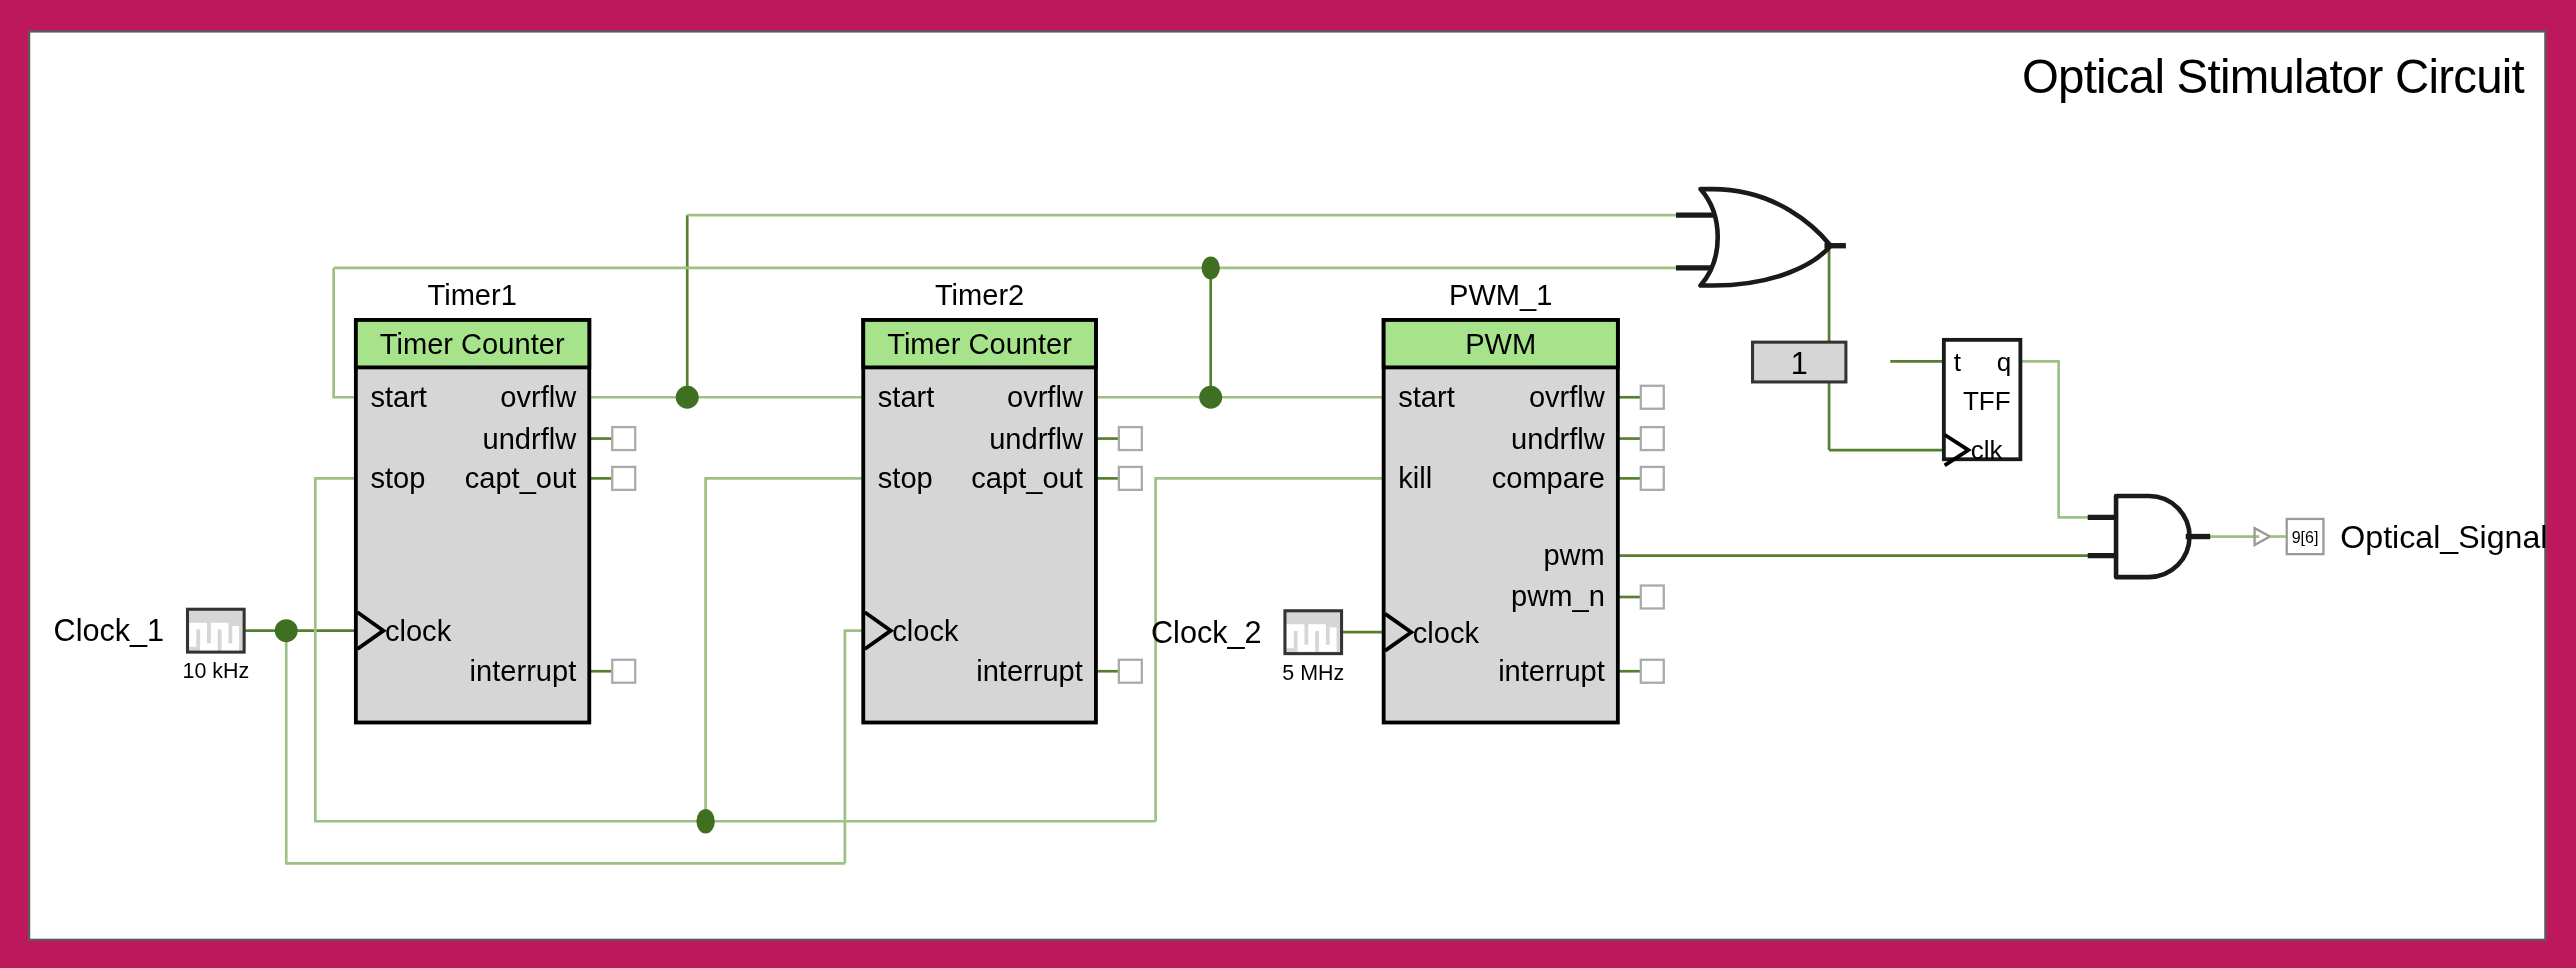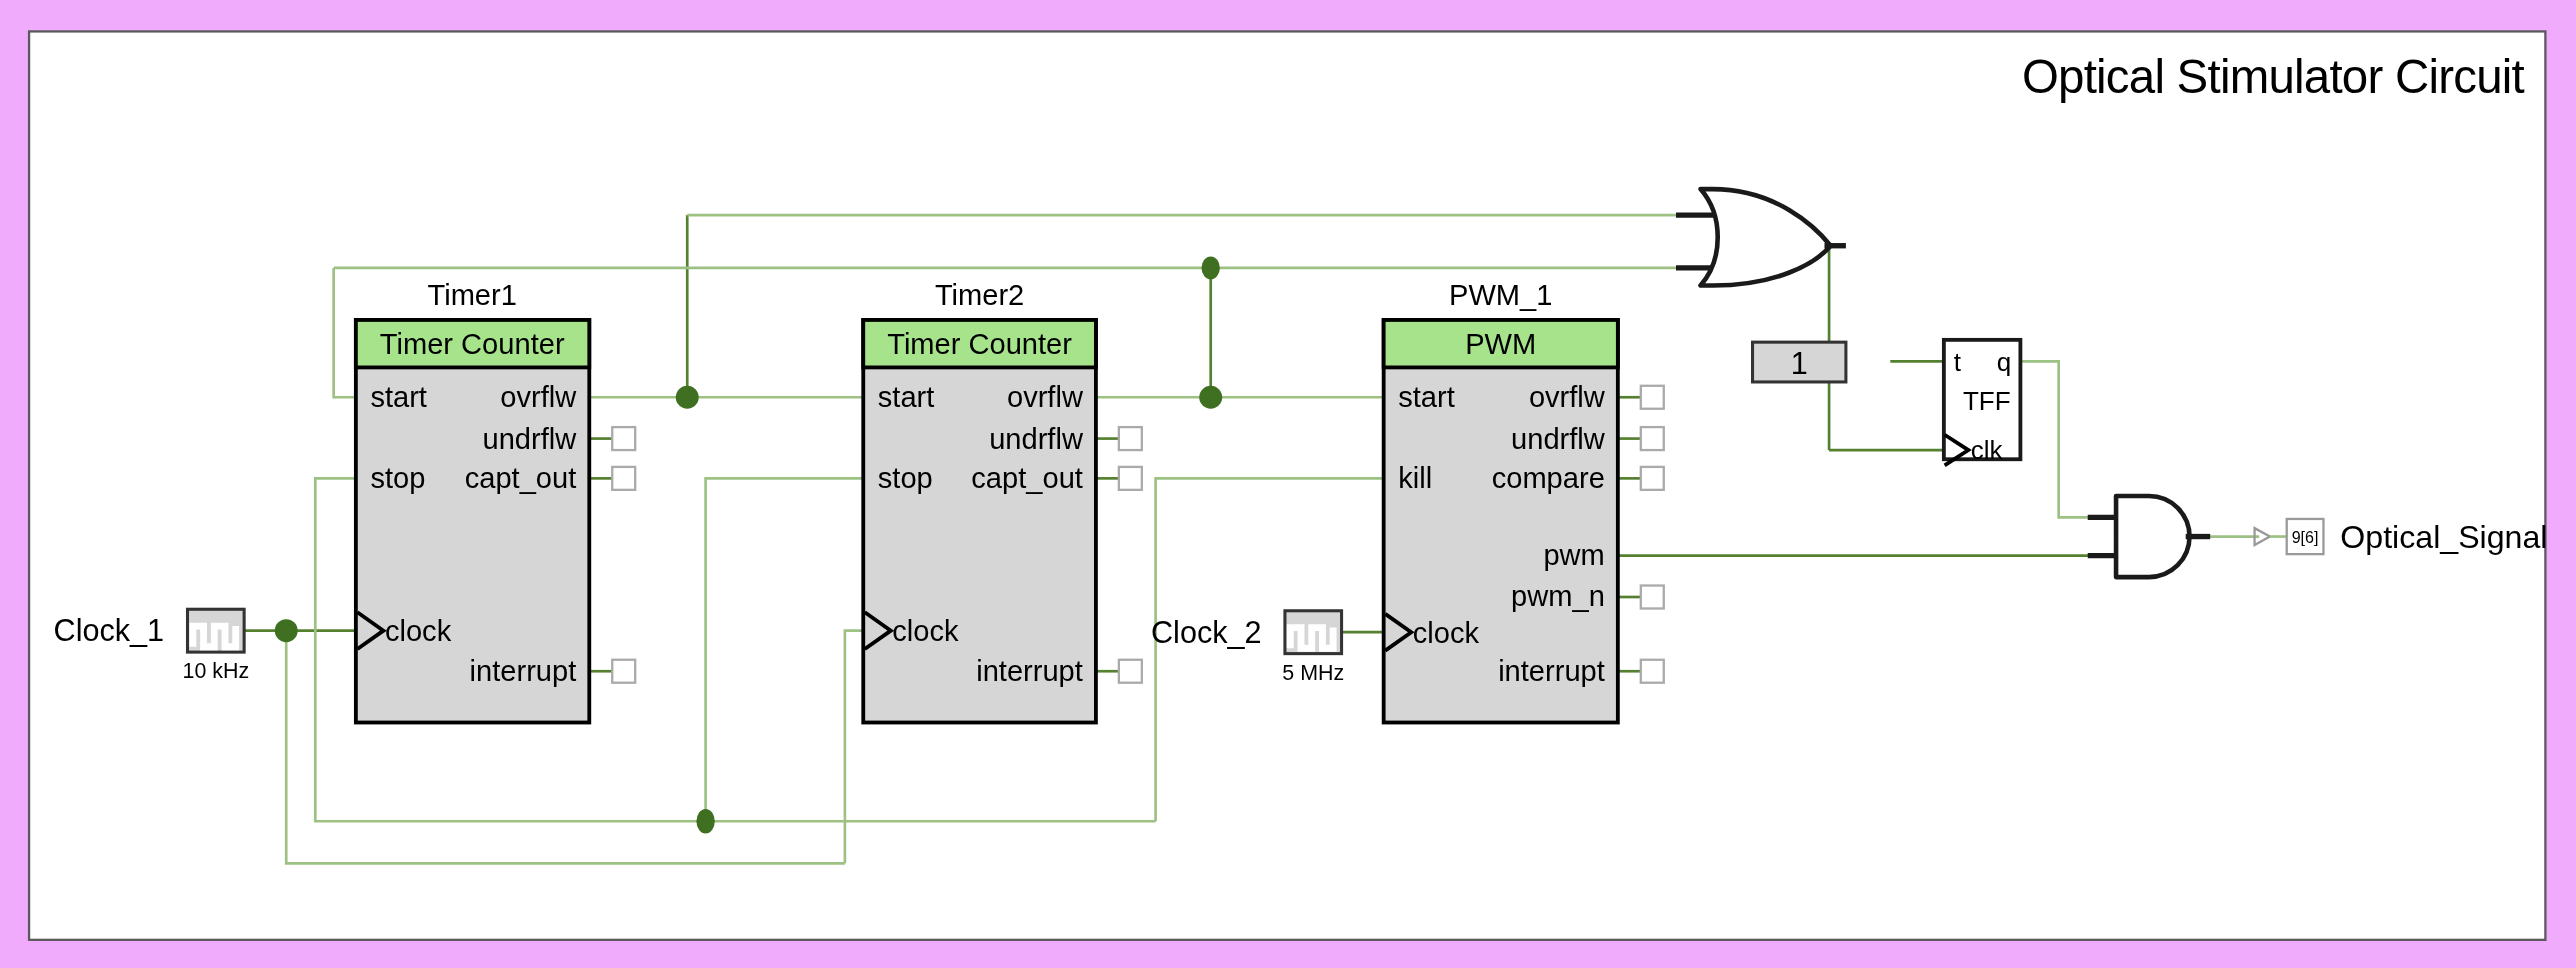--- a/index.html
+++ b/index.html
@@ -11,21 +11,21 @@
   body {
     width: 2576px;
     height: 969px;
     font-family: "Liberation Sans", sans-serif;
     overflow: hidden;
   }
   #sheet {
     position: relative;
     width: 2576px;
     height: 969px;
-    background: #f0abfc;
+    background: #be185d;
   }
   #schematic {
     display: block;
     width: 2576px;
     height: 969px;
   }
   
   .page-border {
     fill: #ffffff;
     stroke: #5a5a5a;

